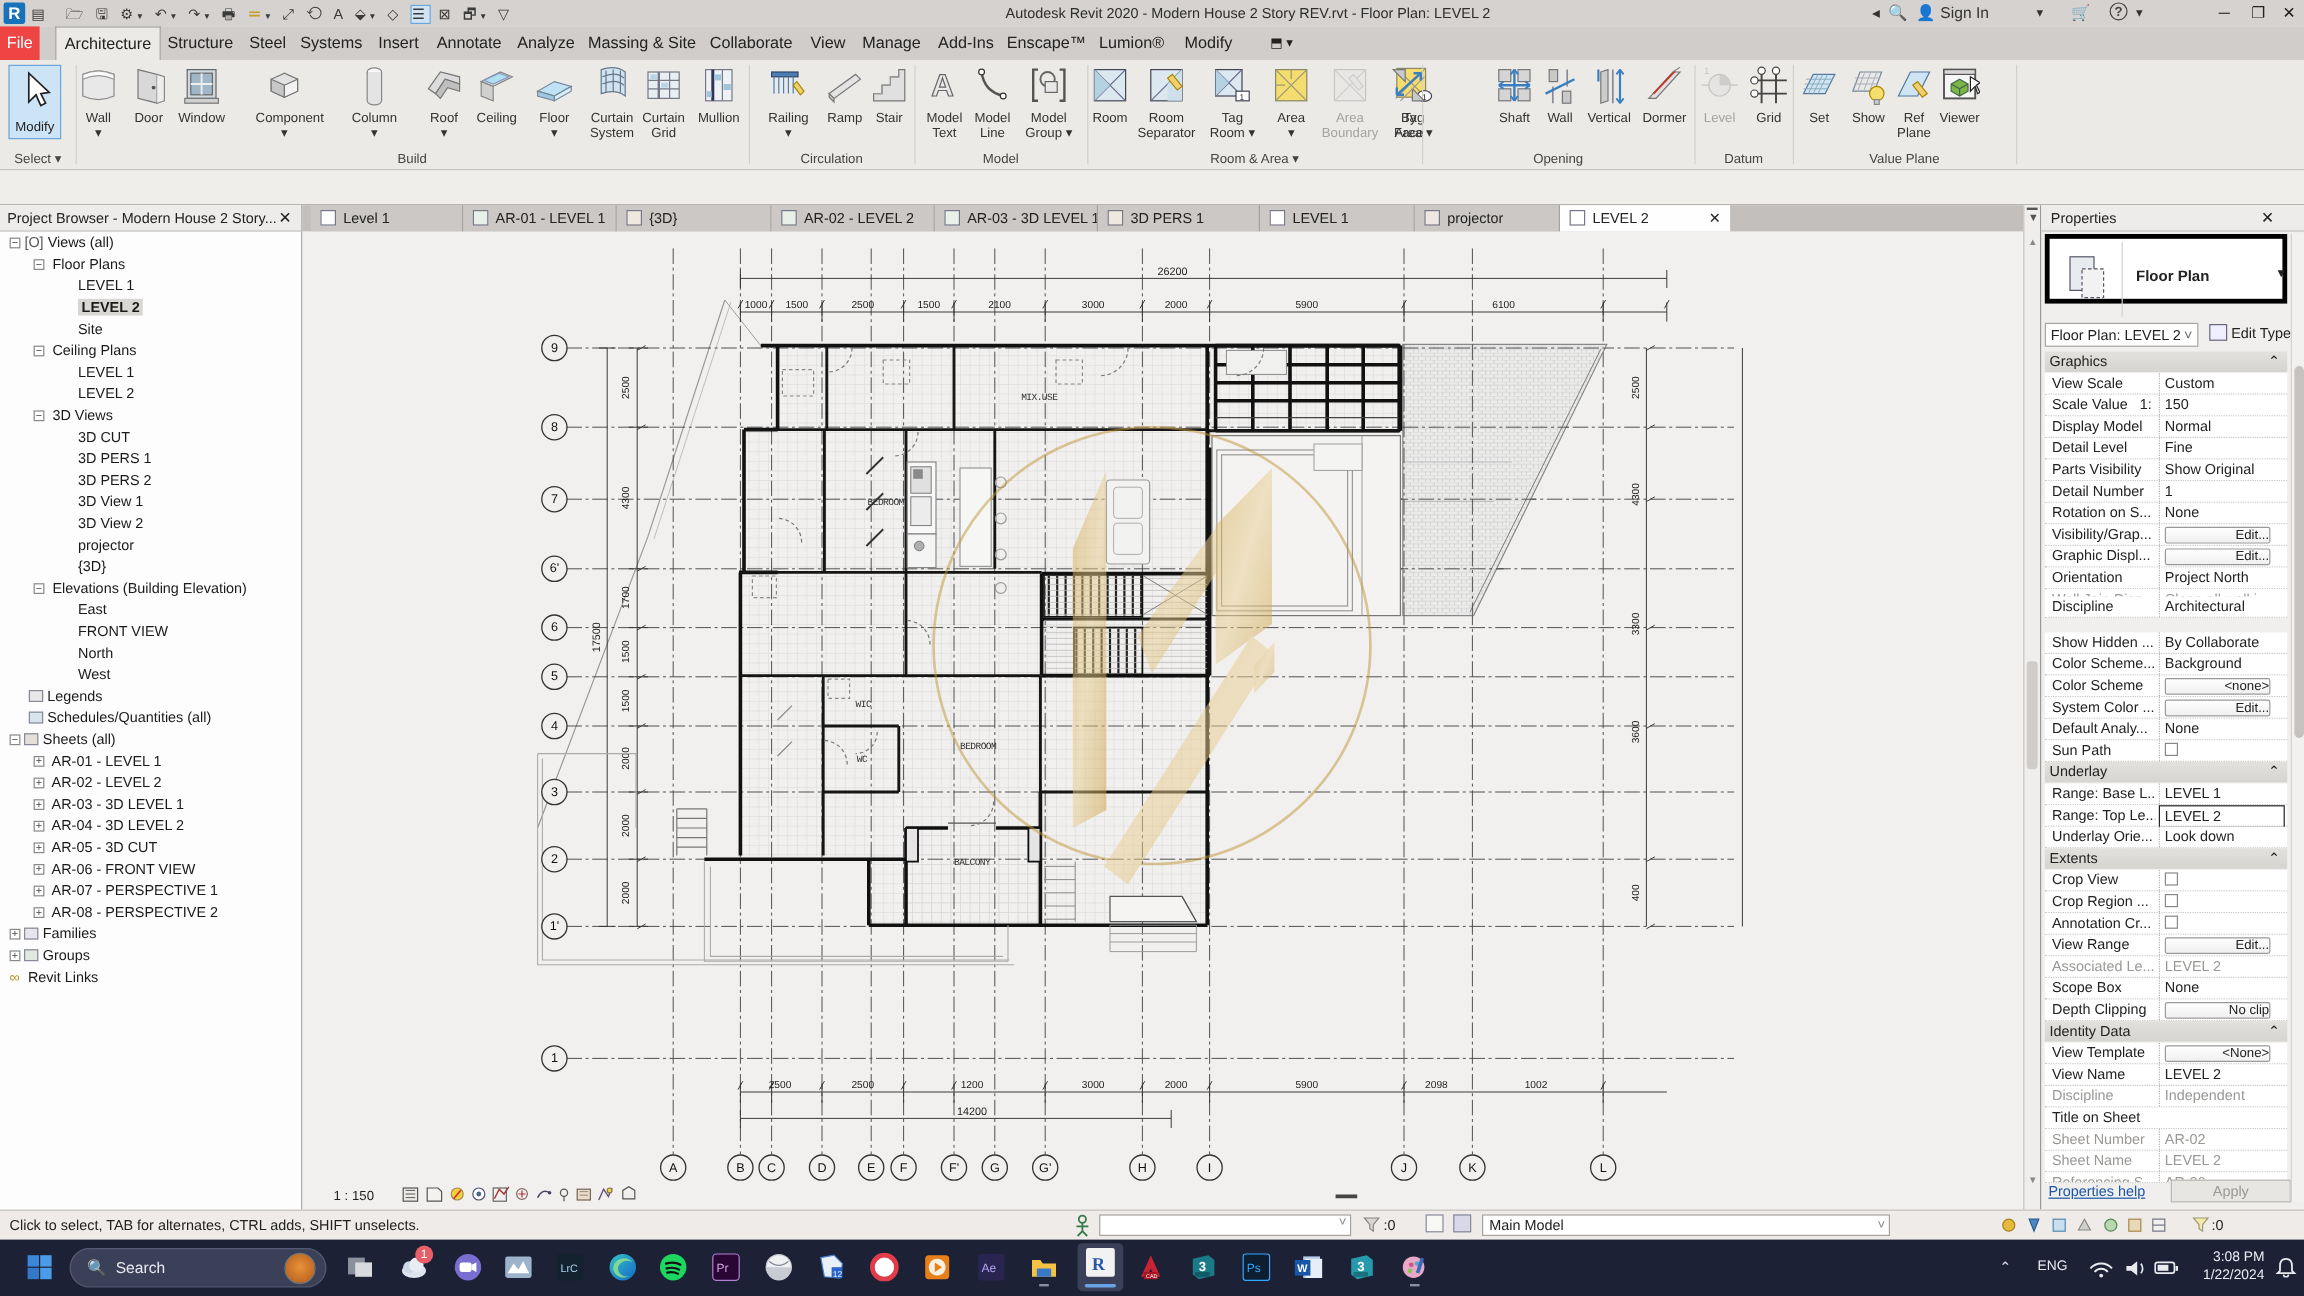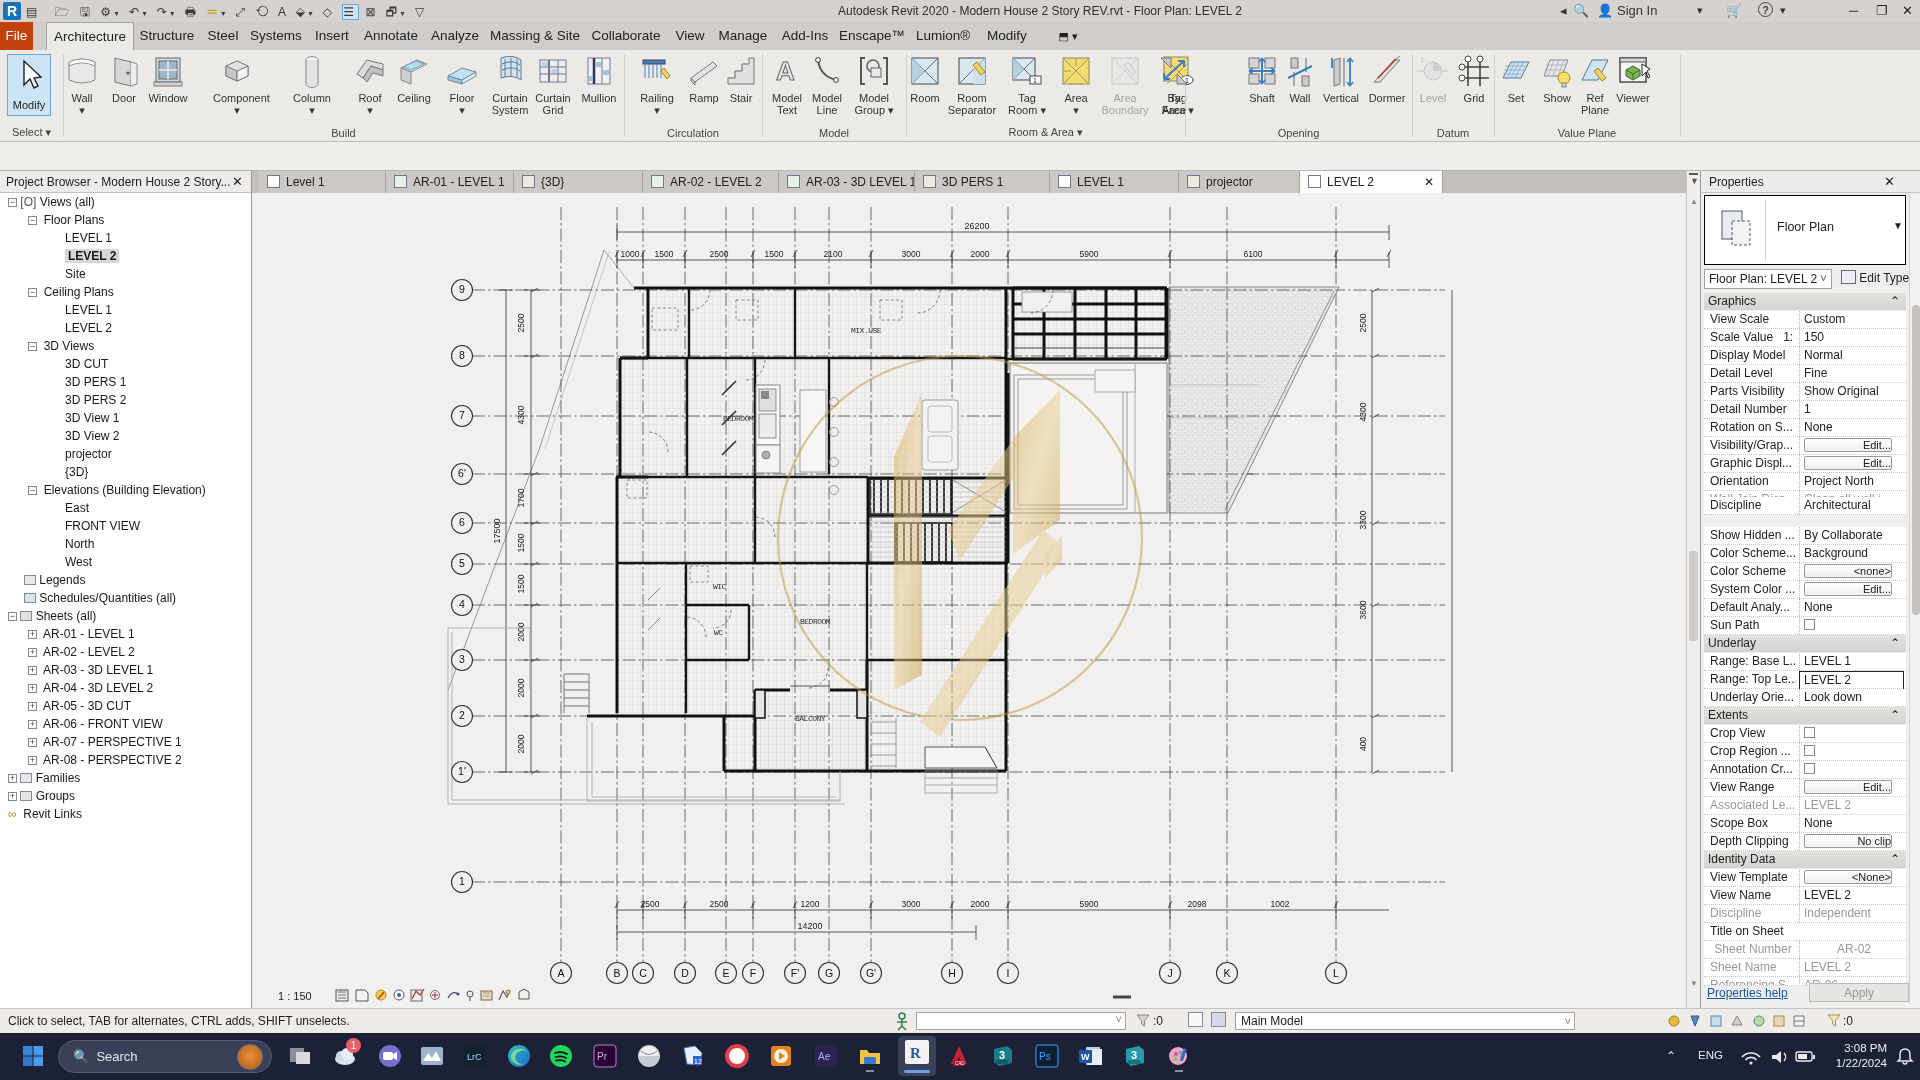--- a/index.html
+++ b/index.html
@@ -63,21 +63,21 @@
  <div class="abs" style="left:1758px;top:2px;width:15px;height:15px;border:1.5px solid #444;border-radius:9px;text-align:center;line-height:14px;font-size:11px;color:#444;font-weight:bold;">?</div>
  <div class="abs" style="left:1780px;top:4px;font-size:11px;color:#333;">▾</div>
 
  <div class="abs" style="left:1849px;top:3px;font-size:13px;color:#222;">─</div>
  <div class="abs" style="left:1876px;top:3px;font-size:13px;color:#222;">❐</div>
  <div class="abs" style="left:1902px;top:3px;font-size:13px;color:#222;">✕</div>
 </div>
 
 <div id="tabrow">
 
- <div class="rtab" style="left:0;width:33px;background:#c2410c;color:#fff;">File</div>
+ <div class="rtab" style="left:0;width:33px;background:#ef4444;color:#fff;">File</div>
 
  <div class="rtab" style="left:46px;width:88px;background:#eceae7;border:1px solid #a5a2a0;border-bottom:none;">Architecture</div>
  <div class="rtab" style="left:134px;width:66px;">Structure</div>
  <div class="rtab" style="left:200px;width:46px;">Steel</div>
  <div class="rtab" style="left:246px;width:60px;">Systems</div>
  <div class="rtab" style="left:306px;width:52px;">Insert</div>
  <div class="rtab" style="left:358px;width:66px;">Annotate</div>
  <div class="rtab" style="left:424px;width:62px;">Analyze</div>
  <div class="rtab" style="left:486px;width:98px;">Massing &amp; Site</div>
  <div class="rtab" style="left:584px;width:84px;">Collaborate</div>
@@ -611,21 +611,21 @@
       <div style="position:absolute;left:3px;top:5px;font-size:9px;color:#555;">▼</div>
       <div style="position:absolute;left:3px;top:26px;font-size:8px;color:#888;">▲</div>
       <div style="position:absolute;left:2px;top:380px;width:9px;height:90px;background:#cfccc9;border-radius:3px;"></div>
       <div style="position:absolute;left:3px;bottom:20px;font-size:8px;color:#888;">▼</div>
     </div>
 
 <div id="props">
 
  <div class="abs" style="left:0;top:0;width:220px;height:22px;background:#eeecea;line-height:22px;padding-left:8px;border-bottom:1px solid #c5c2bf;">Properties <span style="float:right;margin-right:26px;font-size:13px;">✕</span></div>
 
- <div class="abs" style="left:3px;top:24px;width:202px;height:70px;background:#fff;border:1px solid #000000;">
+ <div class="abs" style="left:3px;top:24px;width:202px;height:58px;background:#fff;border:4px solid #000000;font-weight:bold;">
   <div class="abs" style="left:3px;top:3px;width:58px;height:62px;border-right:1px solid #d5d2cf;">
    <svg width="56" height="60" viewBox="0 0 56 60">
             <rect x="14" y="12" width="20" height="28" fill="#e8ecf0" stroke="#556"></rect>
             <rect x="24" y="22" width="18" height="24" fill="#f2f2f2" stroke="#556" stroke-dasharray="3 2"></rect>
           </svg>
   </div>
   <div class="abs" style="left:72px;top:24px;font-size:12.5px;">Floor Plan</div>
   <div class="abs" style="left:188px;top:24px;font-size:10px;">▼</div>
  </div>
 
@@ -760,21 +760,21 @@
         <span class="v">LEVEL 2</span>
       </div>
  <div class="prow" style="top:734px;color:#9a9895;">
         <span class="k">Discipline</span>
         <span class="v">Independent</span>
       </div>
  <div class="prow" style="top:752px;">
         <span class="k">Title on Sheet</span>
         <span class="v"></span>
       </div>
- <div class="prow" style="top:770px;color:#9a9895;text-align:center;">
+ <div class="prow" style="top:770px;color:#9a9895;">
         <span class="k">Sheet Number</span>
         <span class="v">AR-02</span>
       </div>
  <div class="prow" style="top:788px;color:#9a9895;">
         <span class="k">Sheet Name</span>
         <span class="v">LEVEL 2</span>
       </div>
  <div class="prow" style="top:806px;color:#9a9895;height:9px;overflow:hidden;">
         <span class="k">Referencing S...</span>
         <span class="v">AR-06</span>

